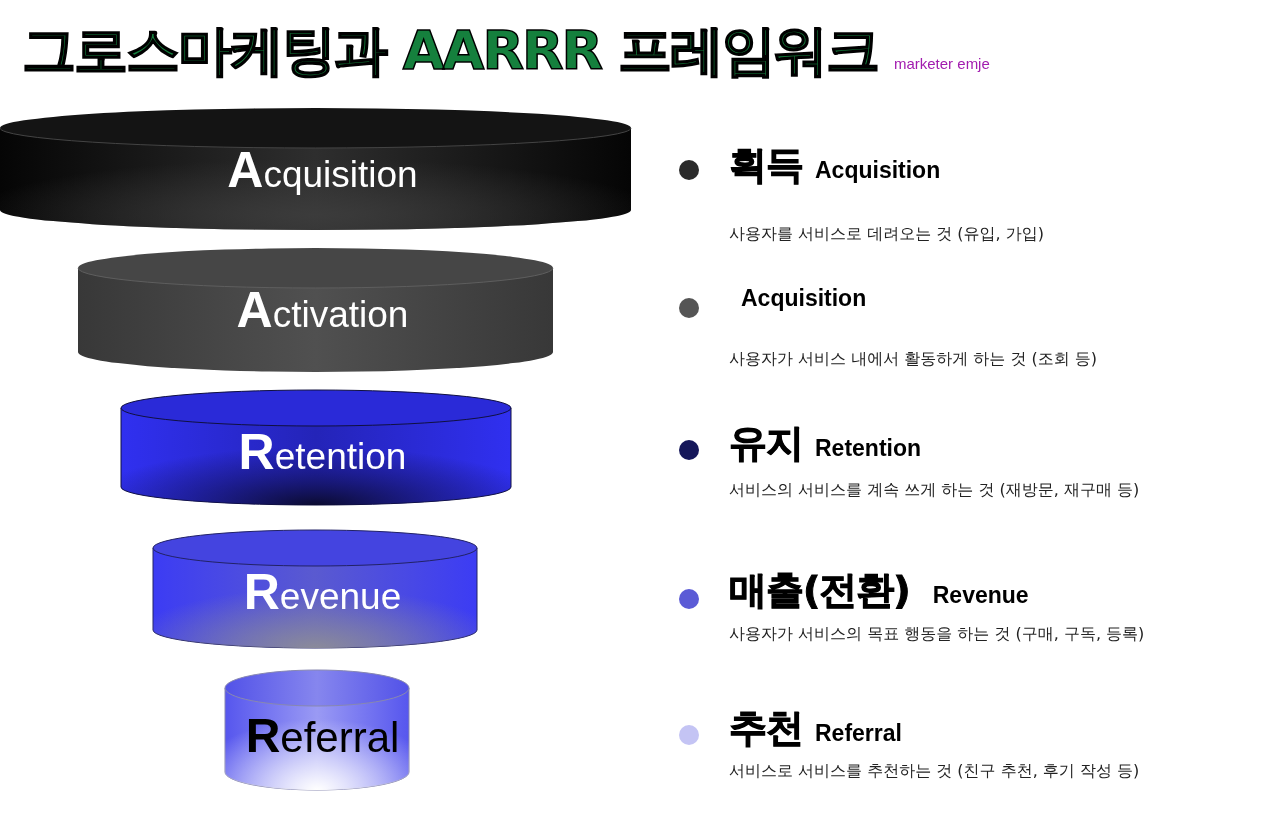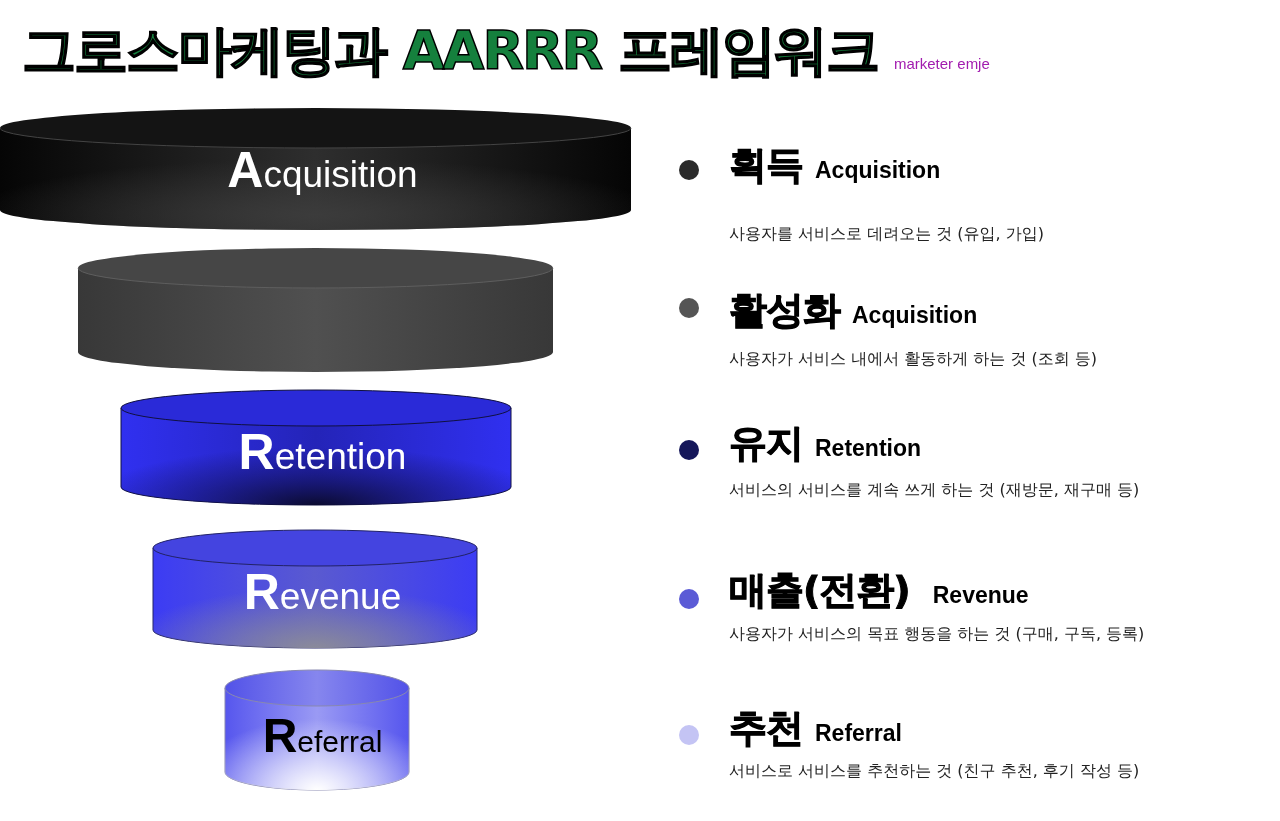--- a/index.html
+++ b/index.html
@@ -117,45 +117,47 @@
     <g>
       <path d="M225,688 L225,772 A92,18 0 0 0 409,772 L409,688 Z" fill="url(#g5side)" stroke="#8888b0" stroke-width="1"></path>
       <path d="M225,688 L225,772 A92,18 0 0 0 409,772 L409,688 Z" fill="url(#g5glow)"></path>
       <ellipse cx="317" cy="688" rx="92" ry="18" fill="url(#g5top)" stroke="#8888b0" stroke-width="1"></ellipse>
     </g>
   </svg>
 
   <div class="stage-label" style="left:0; width:645px; top:145px; color:#fff;">
     <span class="cap" style="font-size:50px;">A</span><span class="rest" style="font-size:37px;">cquisition</span>
   </div>
+  <div class="stage-label" style="left:0; width:645px; top:285px; color:#fff;">
+    <span class="cap" style="font-size:50px;">A</span><span class="rest" style="font-size:37px;">ctivation</span>
+  </div>
   <div class="stage-label" style="left:0; width:645px; top:427px; color:#fff;">
     <span class="cap" style="font-size:50px;">R</span><span class="rest" style="font-size:37px;">etention</span>
   </div>
   <div class="stage-label" style="left:0; width:645px; top:567px; color:#fff;">
     <span class="cap" style="font-size:50px;">R</span><span class="rest" style="font-size:37px;">evenue</span>
   </div>
   <div class="stage-label" style="left:0; width:645px; top:712px; color:#000;">
-    <span class="cap" style="font-size:48px;">R</span><span class="rest" style="font-size:30px;">eferral</span>
+    <span class="cap" style="font-size:48px;">R</span><span class="rest" style="font-size:42px;">eferral</span>
   </div>
 </div>
 
 <div class="legend">
   <div class="legend-item" style="top:140px;">
     <span class="bullet" style="top:20px; background:#2b2b2b;"></span>
     <div class="legend-head" style="top:0;">
       <span class="legend-ko">획득</span>
       <span class="legend-en">Acquisition</span>
     </div>
     <div class="legend-desc" style="top:64px;margin-top:20px;">사용자를 서비스로 데려오는 것 (유입, 가입)</div>
   </div>
 
   <div class="legend-item" style="top:285px;">
     <span class="bullet" style="top:13px; background:#555555;"></span>
     <div class="legend-head" style="top:0;">
-      <span class="legend-ko">활성화</span>
       <span class="legend-en">Acquisition</span>
     </div>
     <div class="legend-desc" style="top:64px;">사용자가 서비스 내에서 활동하게 하는 것 (조회 등)</div>
   </div>
 
   <div class="legend-item" style="top:418px;">
     <span class="bullet" style="top:22px; background:#15175a;"></span>
     <div class="legend-head" style="top:0;">
       <span class="legend-ko">유지</span>
       <span class="legend-en">Retention</span>

